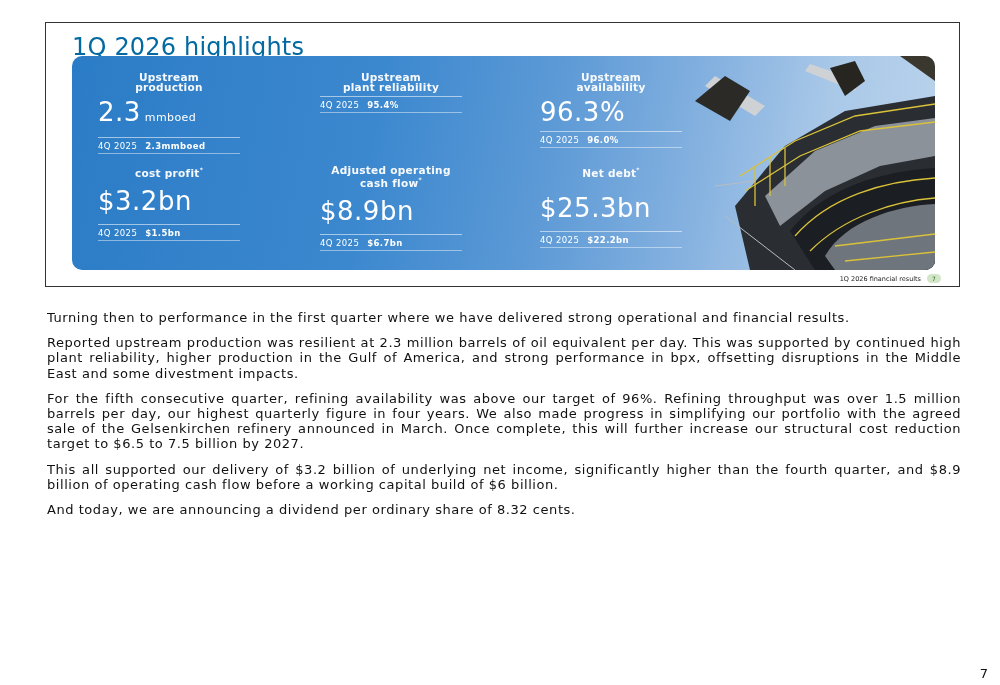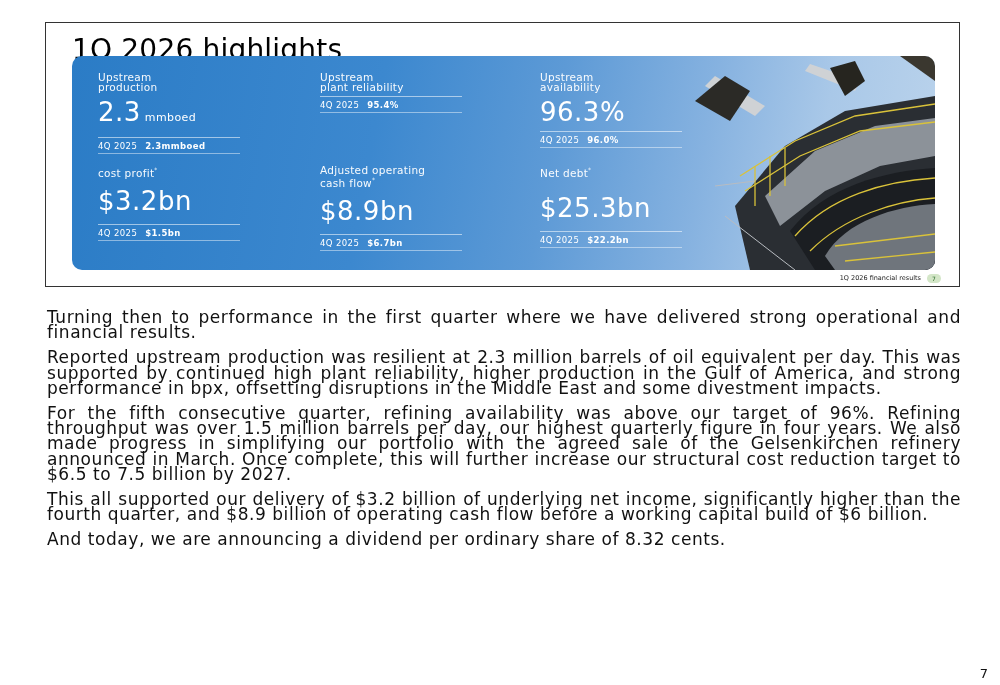--- a/index.html
+++ b/index.html
@@ -1,44 +1,44 @@
 <!DOCTYPE html>
 <html><head>
   <meta charset="utf-8">
   <style>
     html, body { margin: 0; padding: 0; background: #ffffff; }
     body { width: 1000px; height: 685px; position: relative; overflow: hidden;
            font-family: "DejaVu Sans", sans-serif; color: #111; }
 
     .slide { position: absolute; left: 45px; top: 22px; width: 915px; height: 265px;
              border: 1.5px solid #333; background: #fff; box-sizing: border-box; }
-    .slide-title { position: absolute; left: 26px; top: 10px; font-size: 28px;
-                   color: #000000; font-family: "DejaVu Sans", sans-serif; letter-spacing: 0.2px; }
+    .slide-title { position: absolute; left: 26px; top: 10px; font-size: 24px;
+                   color: #0369a1; font-family: "DejaVu Sans", sans-serif; letter-spacing: 0.2px; }
 
     .card { position: absolute; left: 26px; top: 33px; width: 863px; height: 214px;
             border-radius: 10px; overflow: hidden;
             background: linear-gradient(100deg, #2b7cc6 0%, #3c88cf 35%, #5d9ad6 55%, #86b2e0 72%, #a9c8e8 85%, #bcd4ec 100%); }
 
     .photo { position: absolute; right: 0; top: 0; width: 240px; height: 214px; }
 
     .metric { position: absolute; width: 142px; color: #fff; }
-    .metric .label { font-size: 10.5px; line-height: 10px; font-weight: normal; letter-spacing: 0.3px; opacity: 0.96; }
+    .metric .label { font-size: 10.5px; line-height: 10px; font-weight: bold; letter-spacing: 0.3px; opacity: 0.96; text-align: center; }
     .metric .label sup { font-size: 6px; }
     .metric .value { font-size: 26px; line-height: 30px; margin-top: 5px; letter-spacing: 0.5px; }
     .metric .value .unit { font-size: 11px; letter-spacing: 0.4px; margin-left: 4px; }
     .metric .rule { height: 1px; background: rgba(255,255,255,0.55); margin-top: 4px; }
     .metric .prior { font-size: 8.5px; line-height: 12px; margin-top: 2px; letter-spacing: 0.4px; }
     .metric .prior b { margin-left: 8px; }
     .metric .rule2 { height: 1px; background: rgba(255,255,255,0.45); margin-top: 1px; }
 
-    .footer { position: absolute; right: 18px; bottom: 3px; font-size: 6.5px; color: #222; display: flex; gap: 6px; }
+    .footer { position: absolute; right: 18px; bottom: 3px; font-size: 6.5px; color: #222; display: flex; align-items: center; gap: 6px; }
     .footer .pg { display: inline-block; width: 14px; height: 9px; border-radius: 5px; background: #d3e6c7; color: #2d6b2b; text-align: center; line-height: 9px; font-size: 6px; }
 
     .body-text { position: absolute; left: 47px; top: 310px; width: 914px;
-                 font-family: "DejaVu Sans", sans-serif; font-size: 17px; line-height: 15.2px;
+                 font-family: "DejaVu Sans", sans-serif; font-size: 13px; line-height: 15.2px;
                  letter-spacing: 0.55px; color: #111; }
     .body-text p { margin: 0 0 10px 0; text-align: justify; text-align-last: left; }
 
     .page-number { position: absolute; right: 12px; top: 666px; font-size: 13px; color: #111; font-family: "DejaVu Sans", sans-serif; }
   </style>
 </head>
 <body>
 
 <div class="slide">
   <div class="slide-title">1Q 2026 highlights</div>

